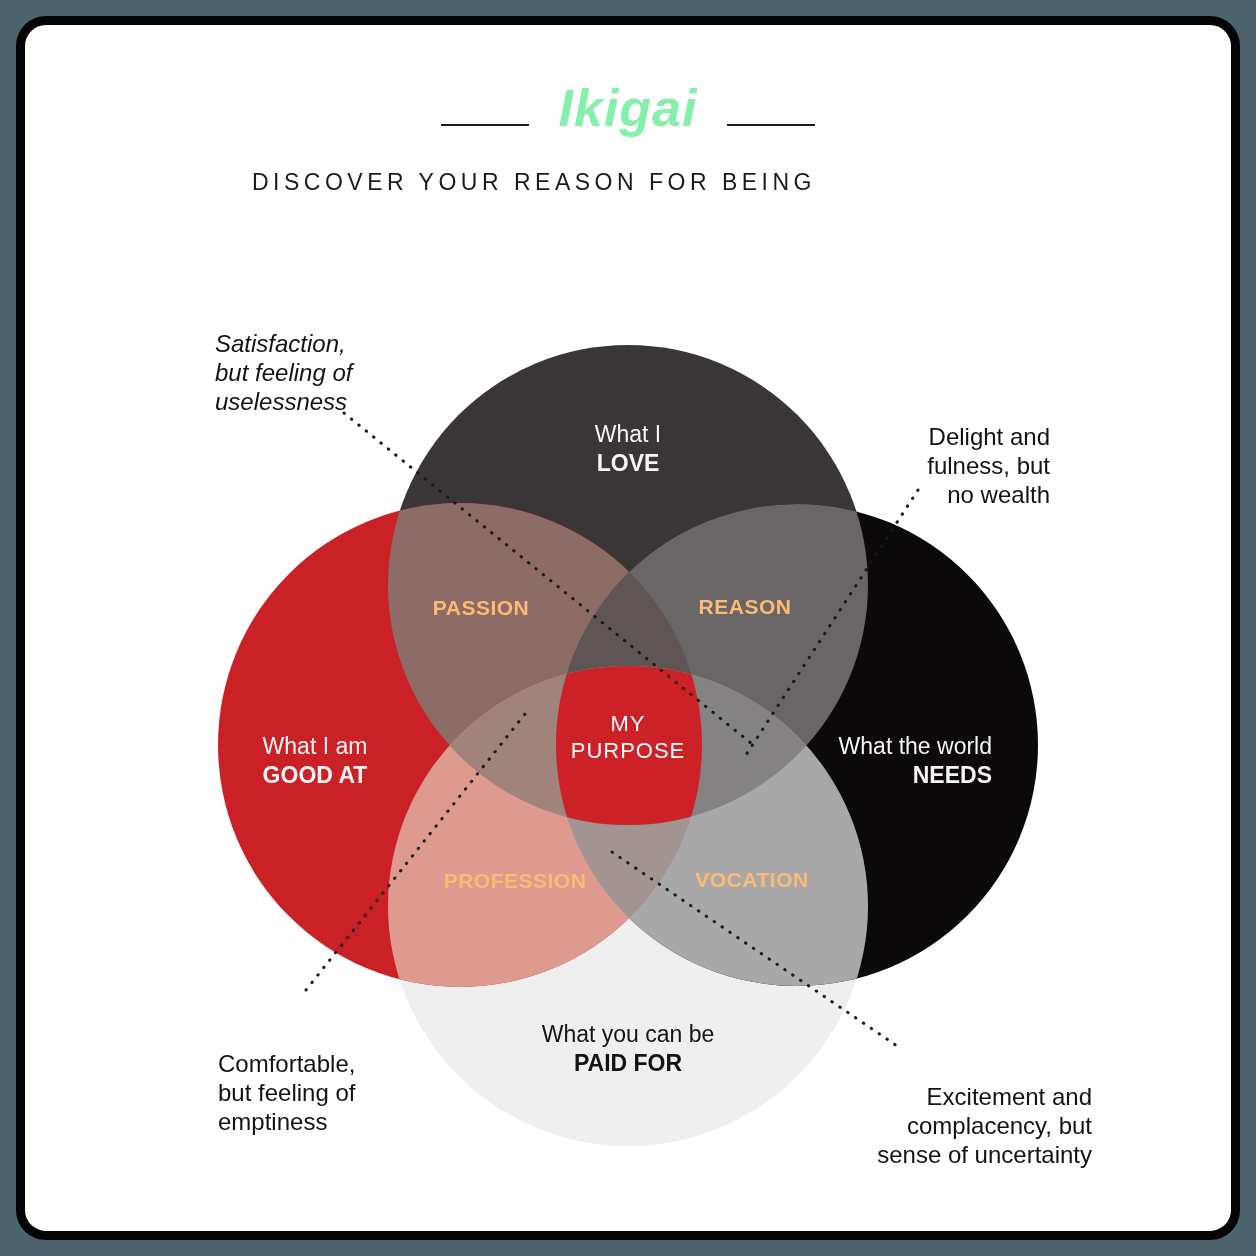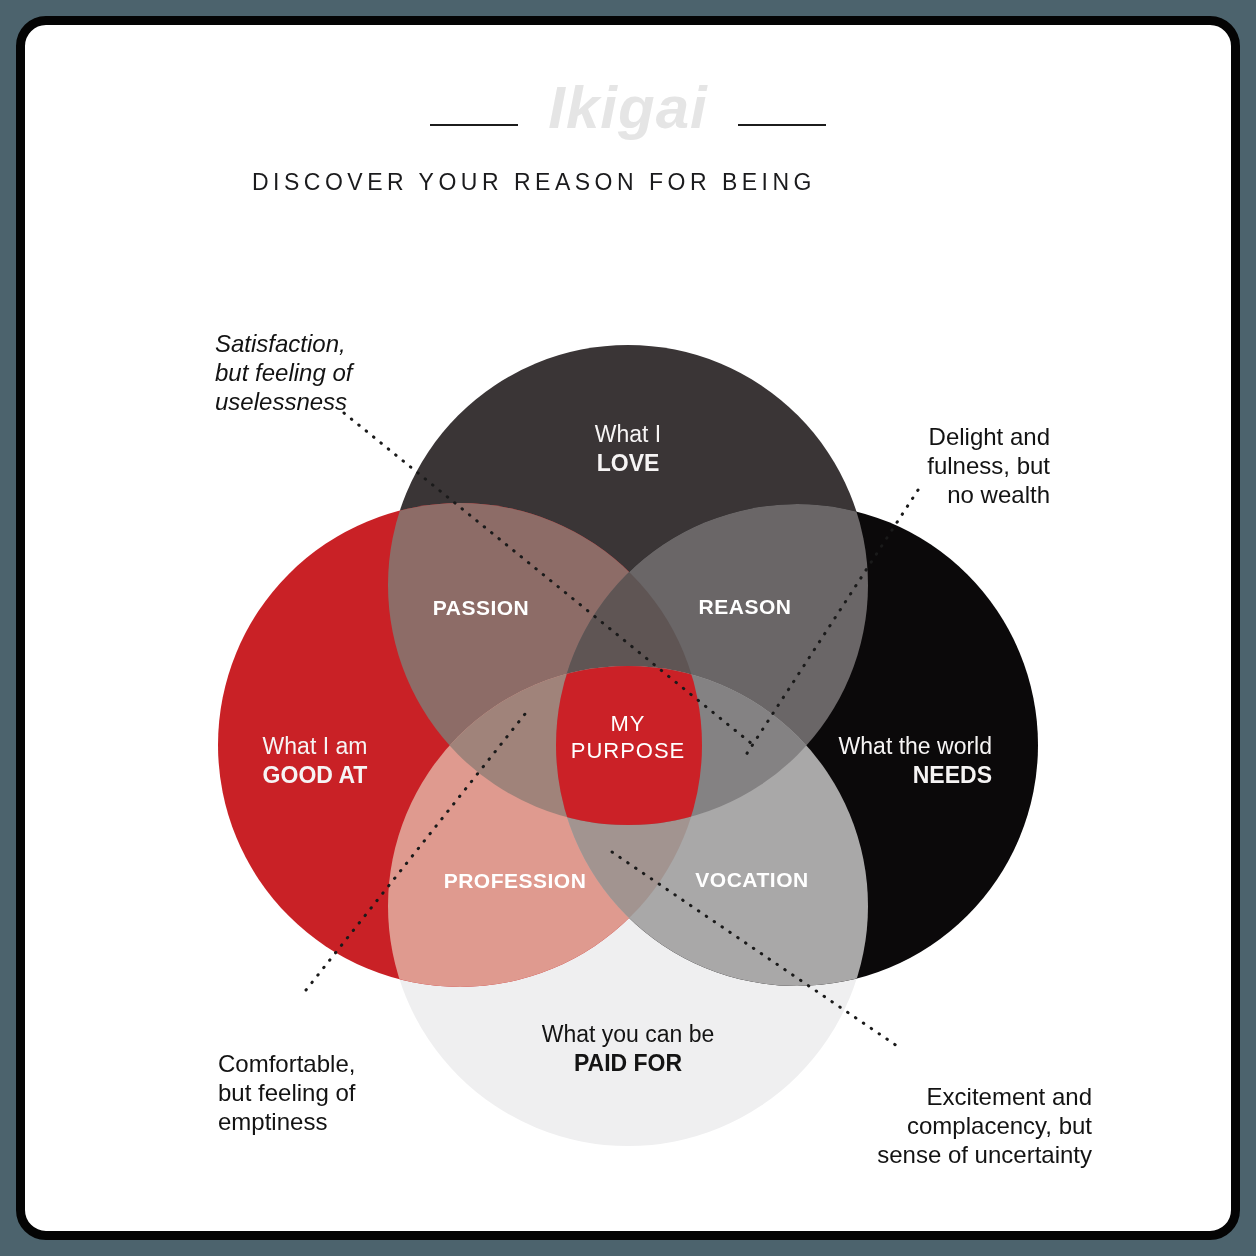--- a/index.html
+++ b/index.html
@@ -25,40 +25,40 @@
   .layer { position: absolute; left: 0; top: 0; width: 1256px; height: 1256px; }
 
   
   .header { position: absolute; left: 0; top: 0; width: 1256px; text-align: center; }
   .title-row {
     position: absolute; top: 76px; left: 0; width: 1256px;
     display: flex; align-items: center; justify-content: center; gap: 30px;
   }
   .title-rule { width: 88px; height: 0; border-top: 2px solid #1c1c1c; margin-top: 34px; }
   .title {
-    font-size: 60px; font-weight: 700; font-style: italic;
-    color: #e5e5e5; letter-spacing: 1px; line-height: 64px;
+    font-size: 52px; font-weight: 700; font-style: italic;
+    color: #86efac; letter-spacing: 1px; line-height: 64px;
   }
   .subtitle {
     position: absolute; top: 169px; left: 0; width: 1049px;
     font-size: 23px; font-weight: 500; letter-spacing: 4.5px; color: #1b1b1d; padding-left: 19px;
   }
 
   
   .lbl { position: absolute; color: #f6f4f4; text-align: center; }
   .lbl .l1 { display: block; font-size: 23px; font-weight: 400; line-height: 29px; }
   .lbl .l2 { display: block; font-size: 23px; font-weight: 700; line-height: 29px; }
 
   .lbl-love     { left: 498px; top: 420px; width: 260px; }
   .lbl-goodat   { left: 185px; top: 732px; width: 260px; }
   .lbl-needs    { left: 730px; top: 732px; width: 262px; text-align: right; }
   .lbl-paidfor  { left: 478px; top: 1020px; width: 300px; color: #141414; }
 
   .olbl {
-    position: absolute; color: #ffffff; font-size: 21px; font-weight: 700;
+    position: absolute; color: #fdba74; font-size: 21px; font-weight: 700;
     letter-spacing: 0.5px; text-align: center; width: 200px;
   }
   .olbl-passion    { left: 381px; top: 596px; }
   .olbl-mission    { left: 645px; top: 595px; }
   .olbl-profession { left: 389px; top: 869px; margin-left: 26px; }
   .olbl-vocation   { left: 652px; top: 868px; }
 
   .lbl-purpose {
     position: absolute; left: 528px; top: 710px; width: 200px;
     color: #ffffff; text-align: center; font-size: 22px; font-weight: 500;

